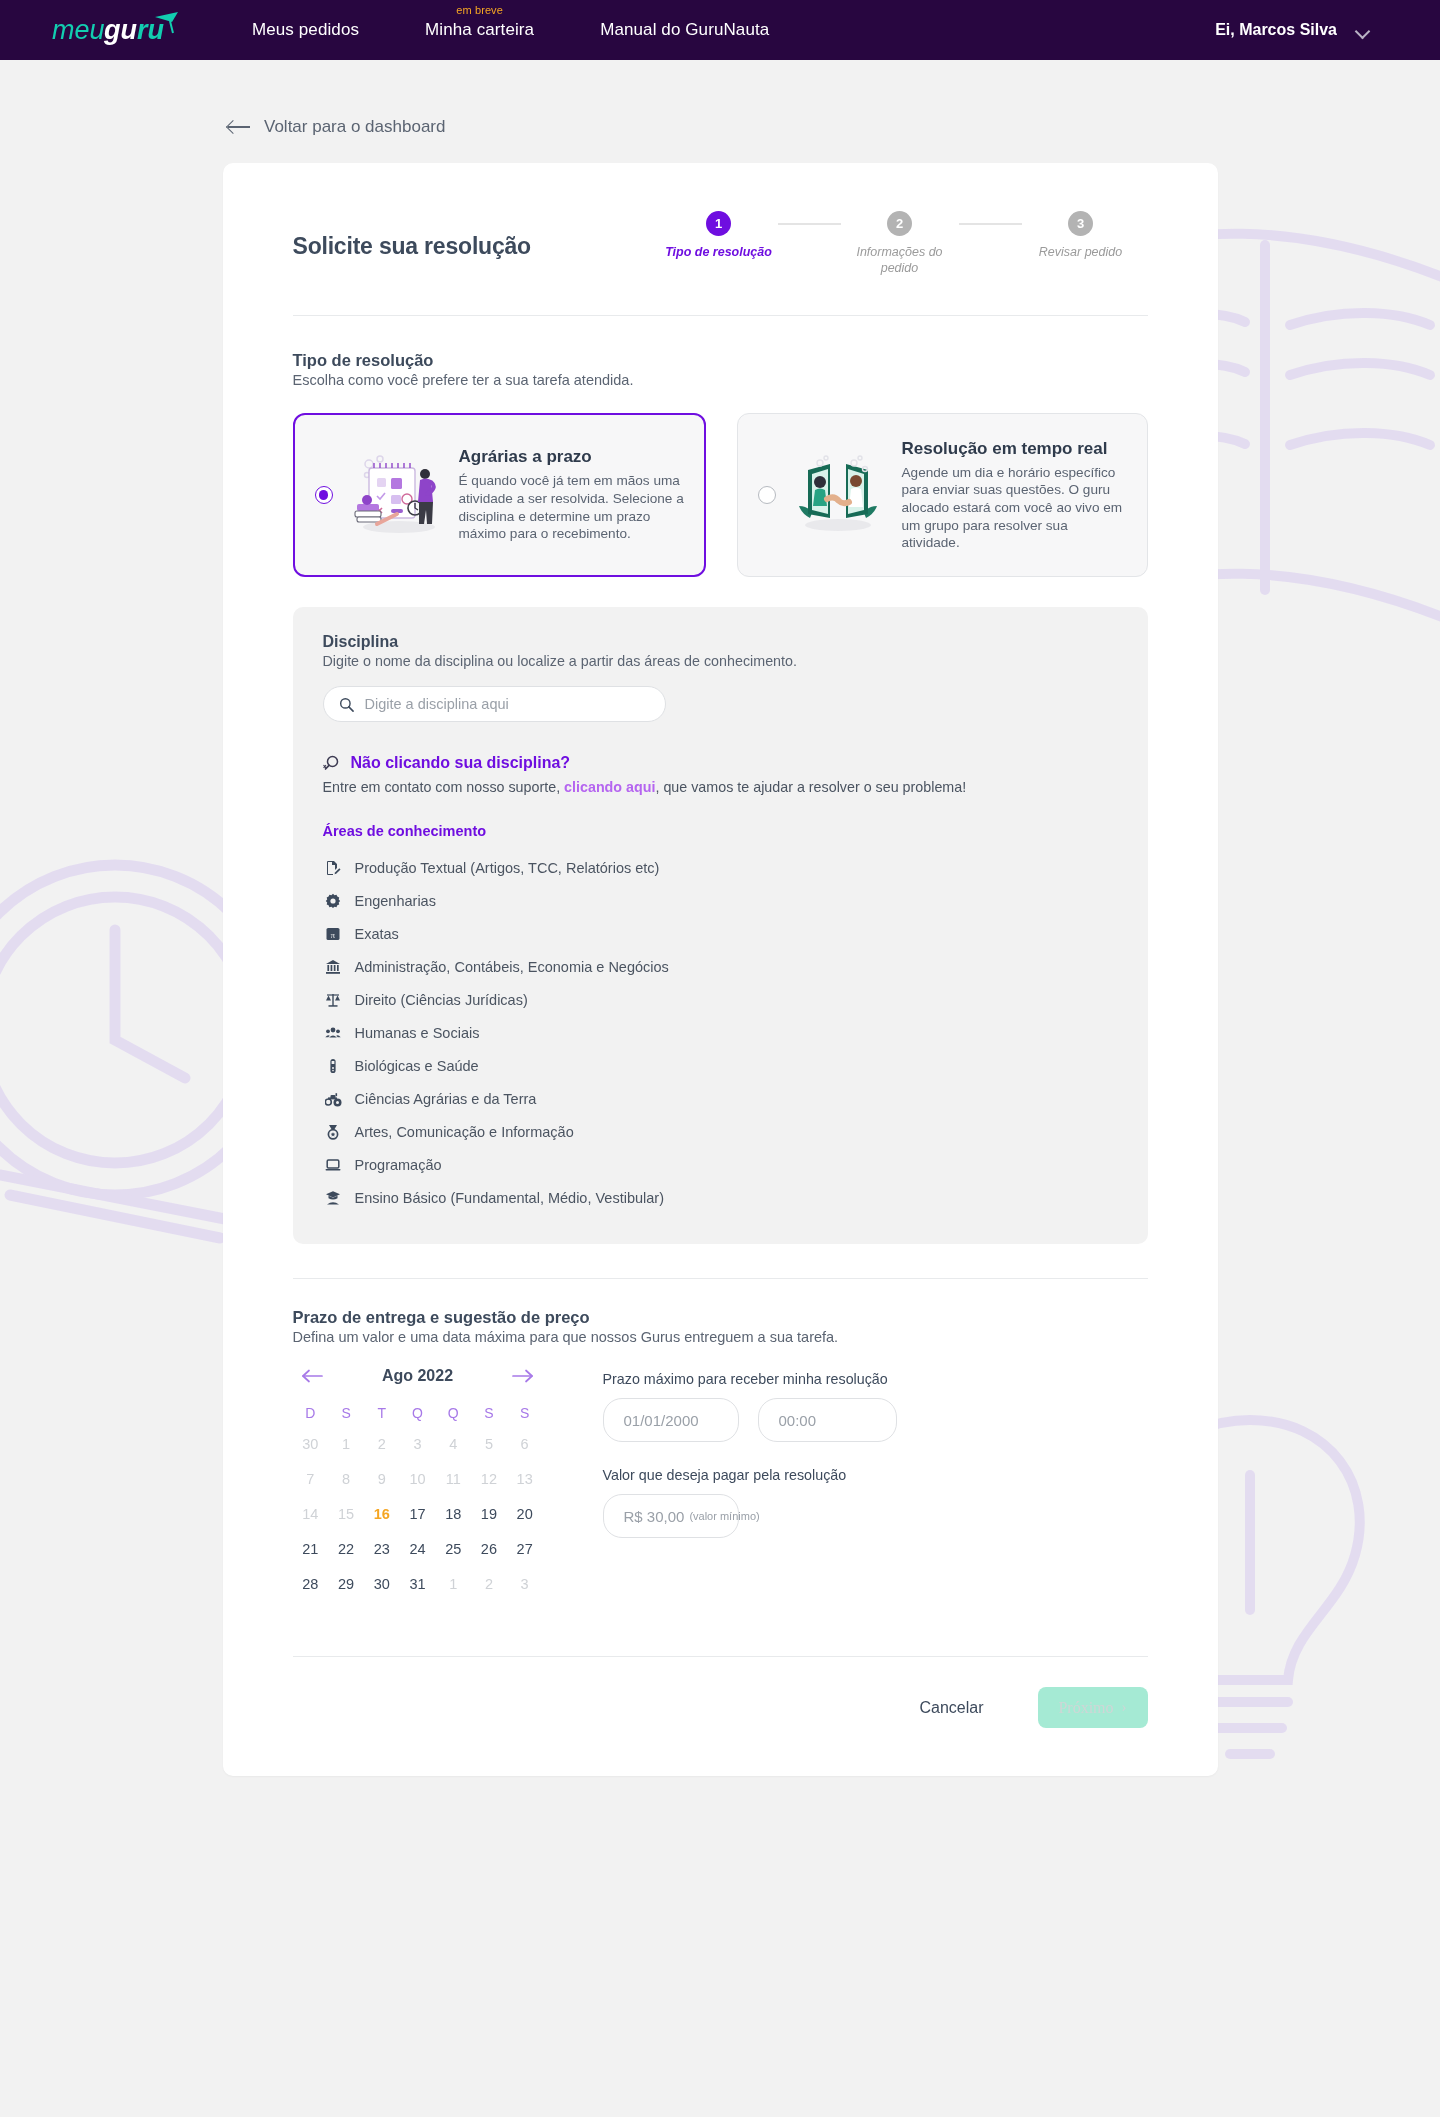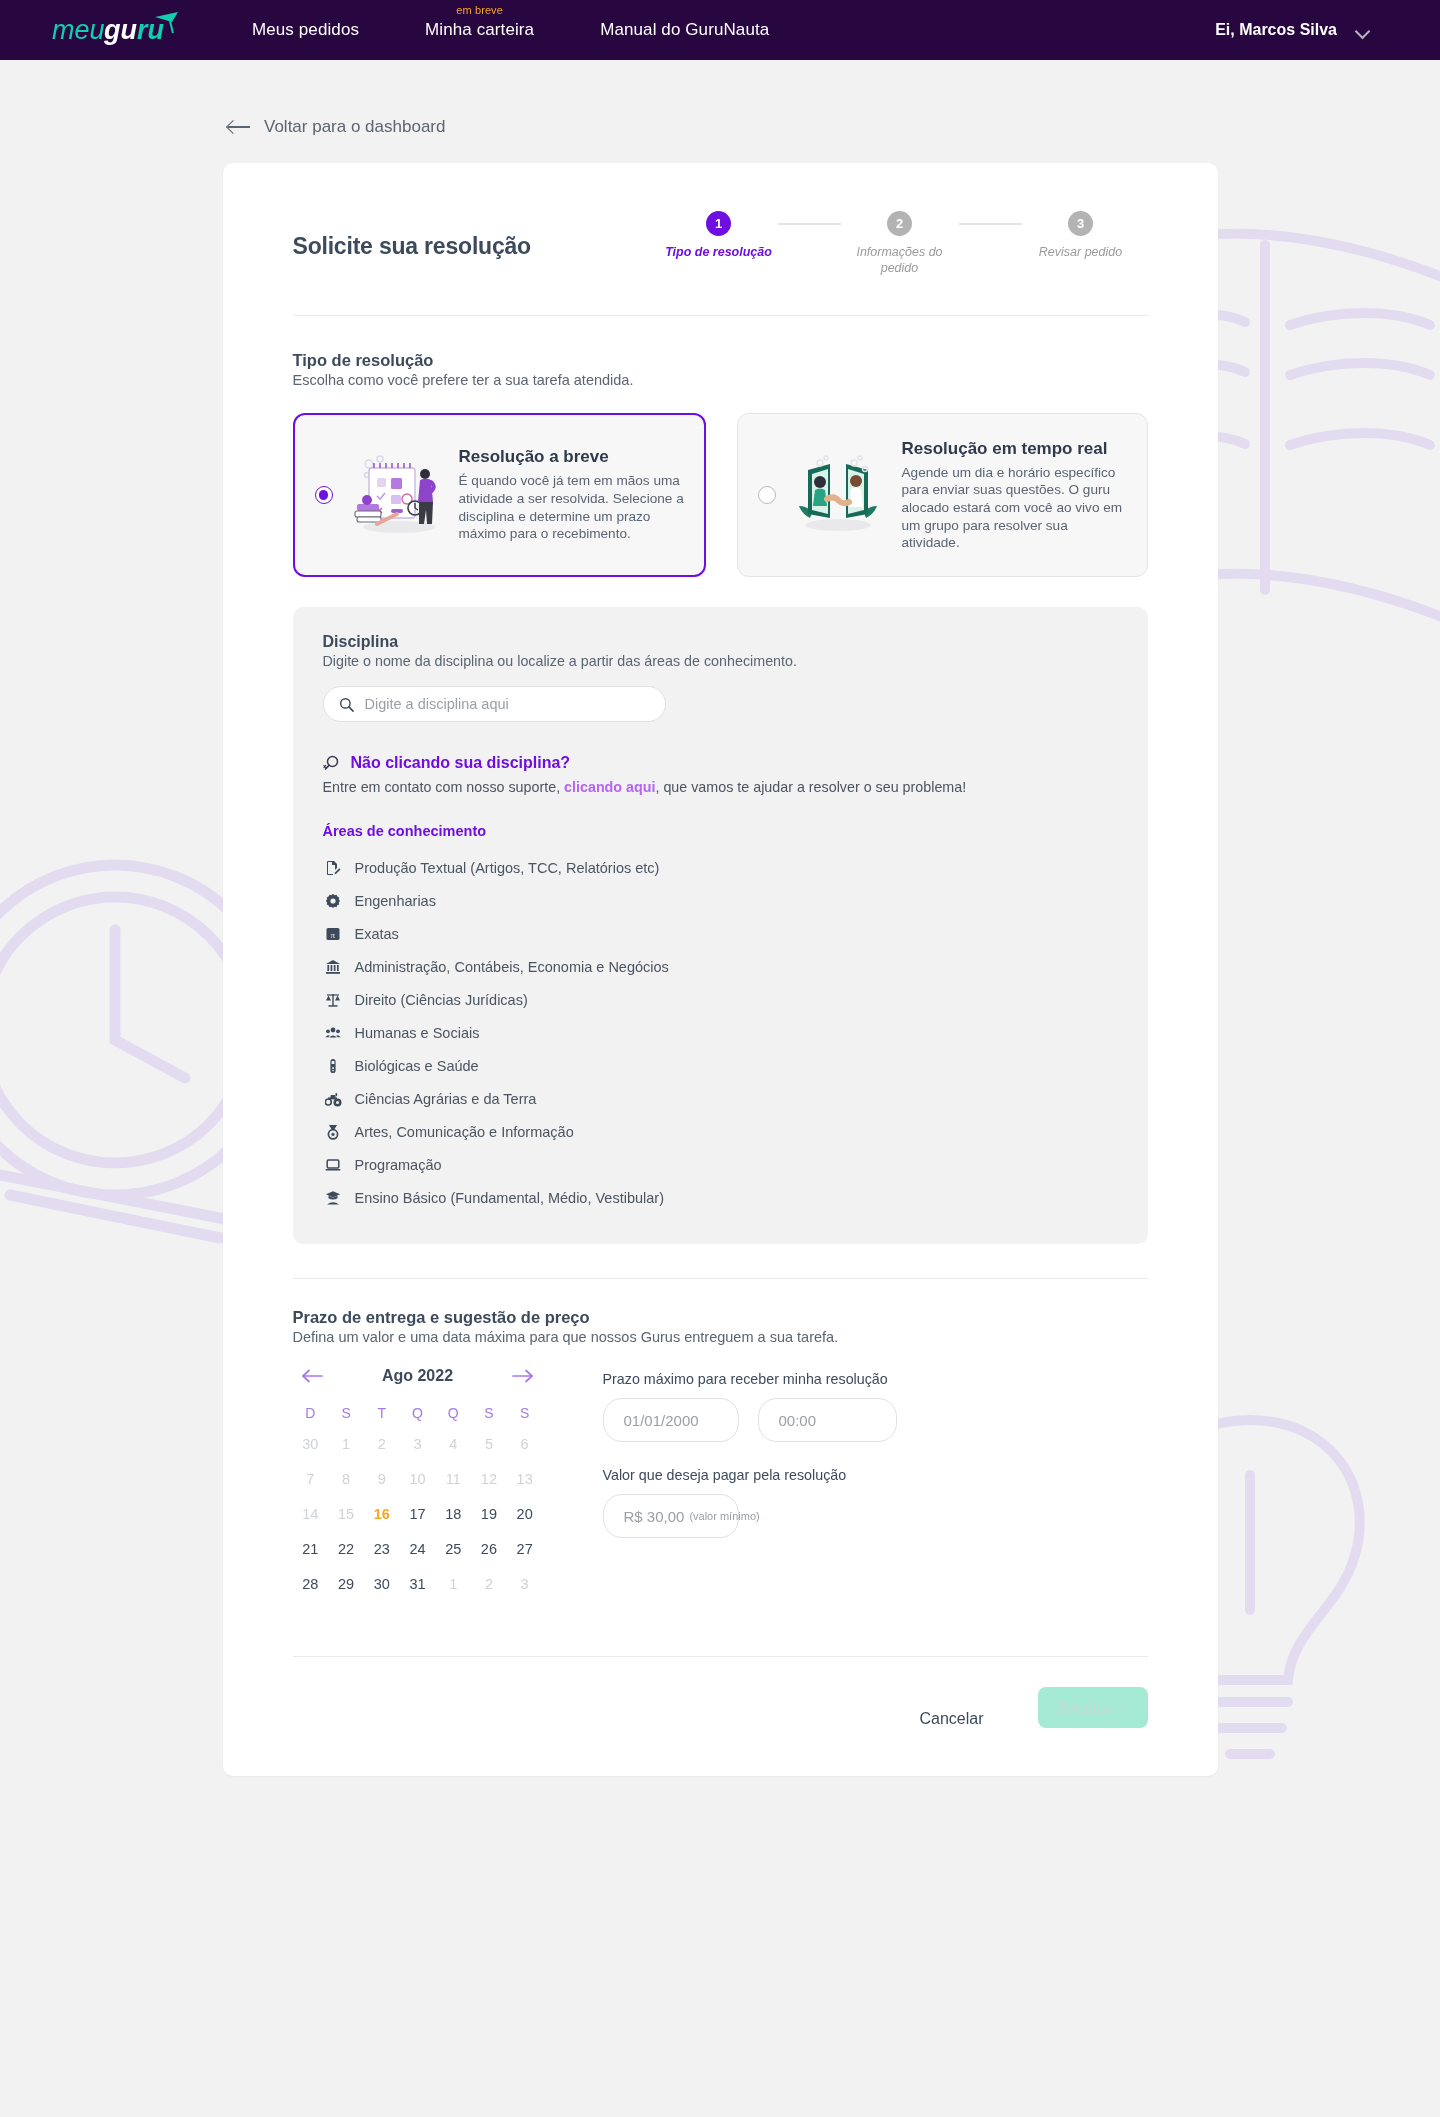--- a/index.html
+++ b/index.html
@@ -171,21 +171,21 @@
     display: flex; align-items: center; padding: 0 20px; font-size: 15px; color: #9aa0a8;
   }
   .inp.date { width: 136px; }
   .inp.time { width: 139px; }
   .inp.price { width: 136px; white-space: nowrap; }
   .inp .hint { font-size: 11px; color: #9aa0a8; margin-left: 5px; }
   .field-block2 { margin-top: 25px; }
 
   
   .divider3 { height: 1px; background: #e8eaec; margin-top: 60px; }
-  .actions { display: flex; align-items: flex-end; justify-content: flex-end; gap: 54px; padding: 30px 0 48px; }
+  .actions { display: flex; align-items: center; justify-content: flex-end; gap: 54px; padding: 30px 0 48px; }
   .btn-cancel { font-size: 16px; color: #3d4a5c; background: none; border: none; cursor: pointer; font-family: inherit; }
   .btn-next {
     background: #a5ead4; color: #cfd6d6; border: none; border-radius: 8px;
     width: 110px; height: 41px; font-size: 16px; font-family: Liberation Serif, serif; cursor: pointer;
     display: flex; align-items: center; justify-content: center; gap: 8px;
   }
   .btn-next .gt { font-size: 15px; }
 </style>
 </head>
 <body>
@@ -327,21 +327,21 @@
           <circle cx="68" cy="56" r="7" fill="none" stroke="#3b3b45" stroke-width="1.6"></circle>
           <path d="M68 51 L68 56 L71 58" stroke="#3b3b45" stroke-width="1.4" fill="none"></path>
           <g>
             <circle cx="78" cy="22" r="5" fill="#2f2f3a"></circle>
             <path d="M73 28 q6 -3 11 0 l2 22 l-15 0 Z" fill="#8e44c9"></path>
             <path d="M72 50 l14 0 l-1 22 l-5 0 l-1 -14 l-2 14 l-5 0 Z" fill="#3b3b45"></path>
             <path d="M84 30 q7 6 -4 12" stroke="#8e44c9" stroke-width="4" fill="none" stroke-linecap="round"></path>
           </g>
         </svg>
         <div class="opt-body">
-          <div class="opt-title">Resolução a breve</div>
+          <div class="opt-title">Agrárias a prazo</div>
           <div class="opt-desc">É quando você já tem em mãos uma atividade a ser resolvida. Selecione a disciplina e determine um prazo máximo para o recebimento.</div>
         </div>
       </div>
 
       <div class="opt">
         <span class="radio"></span>
         <svg class="opt-illus" viewBox="0 0 96 86">
           <ellipse cx="48" cy="73" rx="33" ry="6" fill="#e9e9ec"></ellipse>
           <path d="M20 66 q-8 -4 -11 -12 q9 0 13 7 Z" fill="#1f7a63"></path>
           <path d="M76 66 q8 -4 11 -12 q-9 0 -13 7 Z" fill="#1f7a63"></path>

